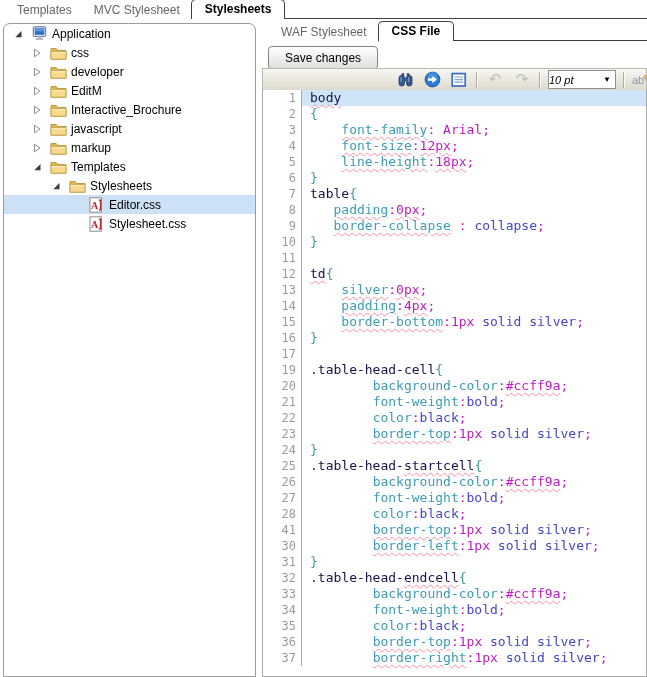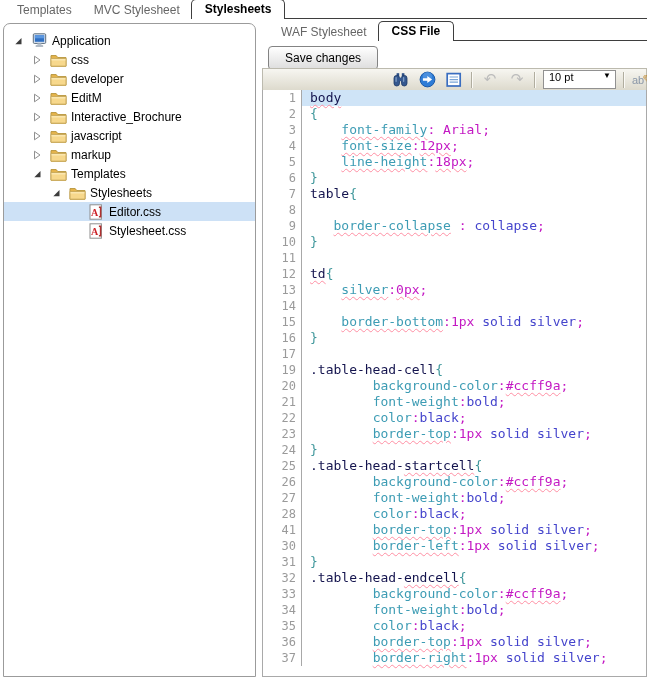--- a/index.html
+++ b/index.html
@@ -11,41 +11,41 @@
   #main-tabs{position:absolute;top:0;left:0;width:647px;}
   #editor-tabs{position:absolute;top:0;left:0;width:420px;}
   .tab{padding:3px 11px 2px;color:#666;white-space:nowrap;cursor:default;}
   .tab.active{color:#000;font-weight:bold;background:#fff;border:1px solid var(--tab-border,#3e3e3e);
               border-bottom:none;border-radius:5px 5px 0 0;padding:2px 13px 3px;}
   .tab-lead{align-self:stretch;flex:none;}
   .tab-spacer{flex:1;align-self:stretch;border-bottom:1px solid var(--tab-border,#3e3e3e);}
 
   
   #tree-panel{position:absolute;left:3px;top:23px;width:253px;height:654px;box-sizing:border-box;
-              border:1px solid #9b9b9b;border-radius:7px 7px 0 0;background:#fff;padding-top:7px;overflow:hidden;}
+              border:1px solid #9b9b9b;border-radius:7px 7px 0 0;background:#fff;overflow:hidden;}
   .tree-row{display:flex;align-items:center;height:19px;}
   .tree-row.selected{background:var(--sel-bg,#cde1f6);}
   .expander{width:14px;height:10px;flex:none;display:flex;align-items:center;margin-right:2px;}
   .ticon{width:18px;height:16px;flex:none;display:flex;align-items:center;justify-content:center;margin-right:4px;}
   .tlabel{white-space:nowrap;color:#000;}
 
   
   #right-panel{position:absolute;left:262px;top:22px;width:420px;height:655px;}
   #save-row{position:absolute;top:24px;left:6px;}
   #save-btn{font:12px "Liberation Sans",sans-serif;padding:4px 16px;border:1px solid #838383;
             border-radius:4px;background:linear-gradient(#ffffff,#ececec 55%,#dddddd);color:#000;}
 
   #toolbar{position:absolute;top:46px;left:0;width:385px;height:23px;box-sizing:border-box;
            border:1px solid #bcbaae;background:linear-gradient(#f7f6f1,#dddacd);
            display:flex;align-items:center;justify-content:flex-end;gap:7px;overflow:visible;}
   .tsep{width:1px;height:16px;background:#b0ad9f;border-right:1px solid #fbfaf6;flex:none;}
   .tbtn{display:flex;align-items:center;justify-content:center;width:20px;height:19px;flex:none;}
   .glyph-gray{font-size:15px;line-height:1;color:#bcbcbc;font-family:"DejaVu Sans",sans-serif;}
-  #font-size-dd{display:flex;width:66px;height:17px;background:#fff;
-                border:1px solid #919191;font-size:11px;padding-left:5px;flex:none;}
+  #font-size-dd{display:flex;align-items:center;width:66px;height:17px;background:#fff;
+                border:1px solid #919191;font-size:11px;flex:none;font-style:italic;}
   #font-size-dd .val{flex:1;color:#000;}
   #font-size-dd .arr{font-size:8px;color:#000;padding-right:4px;}
   #spell{display:flex;align-items:center;flex:none;margin-right:-12px;width:26px;}
   #spell .ab{font-size:11px;color:#8a97a8;}
   #spell .pen{font-size:13px;color:#c08f3f;margin-left:-2px;font-family:"DejaVu Sans",sans-serif;}
 
   
   #editor{position:absolute;top:68px;left:0;width:385px;height:587px;box-sizing:border-box;
           border:1px solid #a9a9a9;border-top:none;background:#fff;overflow:hidden;
           font-family:"DejaVu Sans Mono","Liberation Mono",monospace;font-size:13px;}
@@ -319,20 +319,21 @@
         <div class="cl">
           <span class="ln">6</span>
           <span class="ct"><span class="tk-brace">}</span></span>
         </div>
         <div class="cl">
           <span class="ln">7</span>
           <span class="ct"><span class="tk-sel">table</span><span class="tk-brace">{</span></span>
         </div>
         <div class="cl">
           <span class="ln">8</span>
+          <span class="ct"><span class="tk-pl">   </span><span class="tk-prop sq">padding</span><span class="tk-val">:</span><span class="tk-val sq">0px</span><span class="tk-val">;</span></span>
         </div>
         <div class="cl">
           <span class="ln">9</span>
           <span class="ct"><span class="tk-pl">   </span><span class="tk-prop sq">border-collapse</span><span class="tk-pl"> </span><span class="tk-val">:</span><span class="tk-pl"> </span><span class="tk-kw">collapse</span><span class="tk-val">;</span></span>
         </div>
         <div class="cl">
           <span class="ln">10</span>
           <span class="ct"><span class="tk-brace">}</span></span>
         </div>
         <div class="cl">
@@ -342,20 +343,21 @@
         <div class="cl">
           <span class="ln">12</span>
           <span class="ct"><span class="tk-sel sq">td</span><span class="tk-brace">{</span></span>
         </div>
         <div class="cl">
           <span class="ln">13</span>
           <span class="ct"><span class="tk-pl">    </span><span class="tk-prop sq">silver</span><span class="tk-val">:</span><span class="tk-val sq">0px</span><span class="tk-val">;</span></span>
         </div>
         <div class="cl">
           <span class="ln">14</span>
+          <span class="ct"><span class="tk-pl">    </span><span class="tk-prop sq">padding</span><span class="tk-val">:</span><span class="tk-val sq">4px</span><span class="tk-val">;</span></span>
         </div>
         <div class="cl">
           <span class="ln">15</span>
           <span class="ct"><span class="tk-pl">    </span><span class="tk-prop sq">border-bottom</span><span class="tk-val">:</span><span class="tk-val">1px</span><span class="tk-pl"> </span><span class="tk-kw">solid</span><span class="tk-pl"> </span><span class="tk-kw">silver</span><span class="tk-val">;</span></span>
         </div>
         <div class="cl">
           <span class="ln">16</span>
           <span class="ct"><span class="tk-brace">}</span></span>
         </div>
         <div class="cl">

